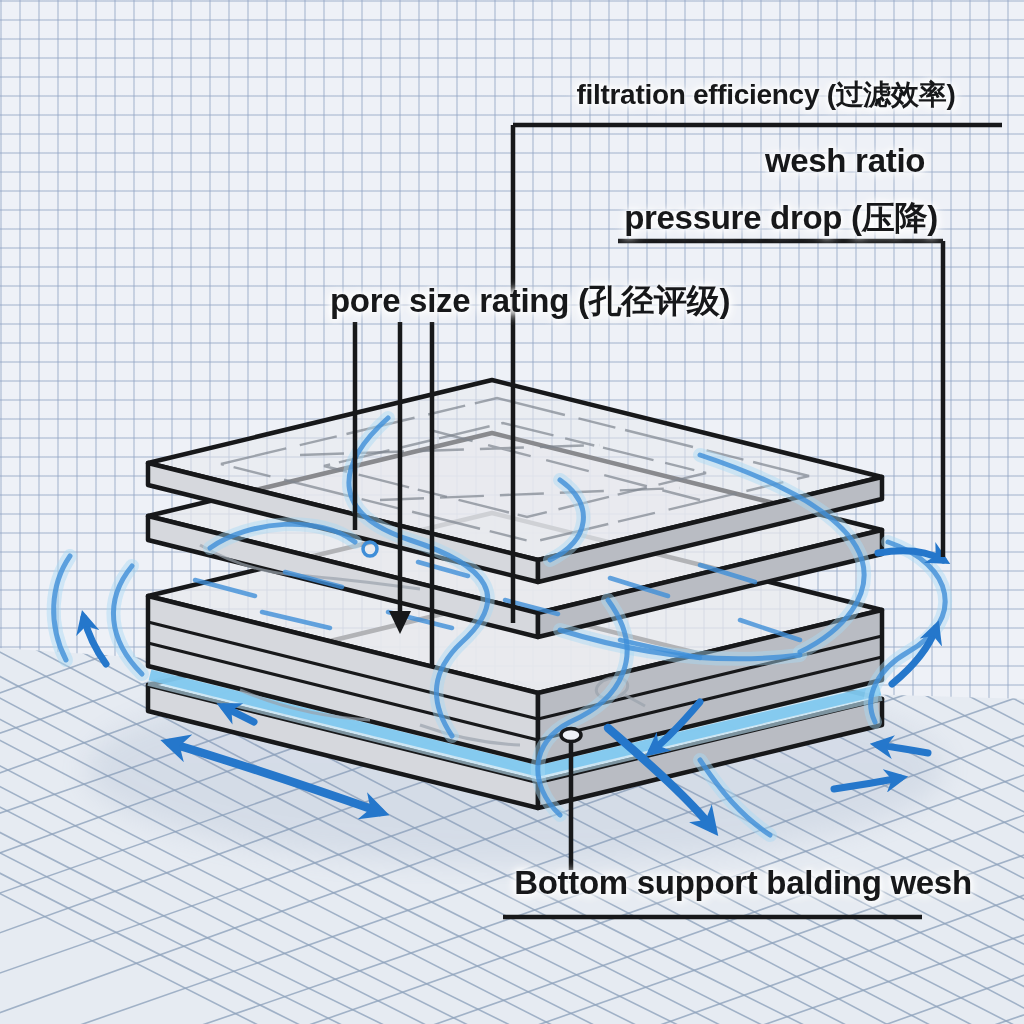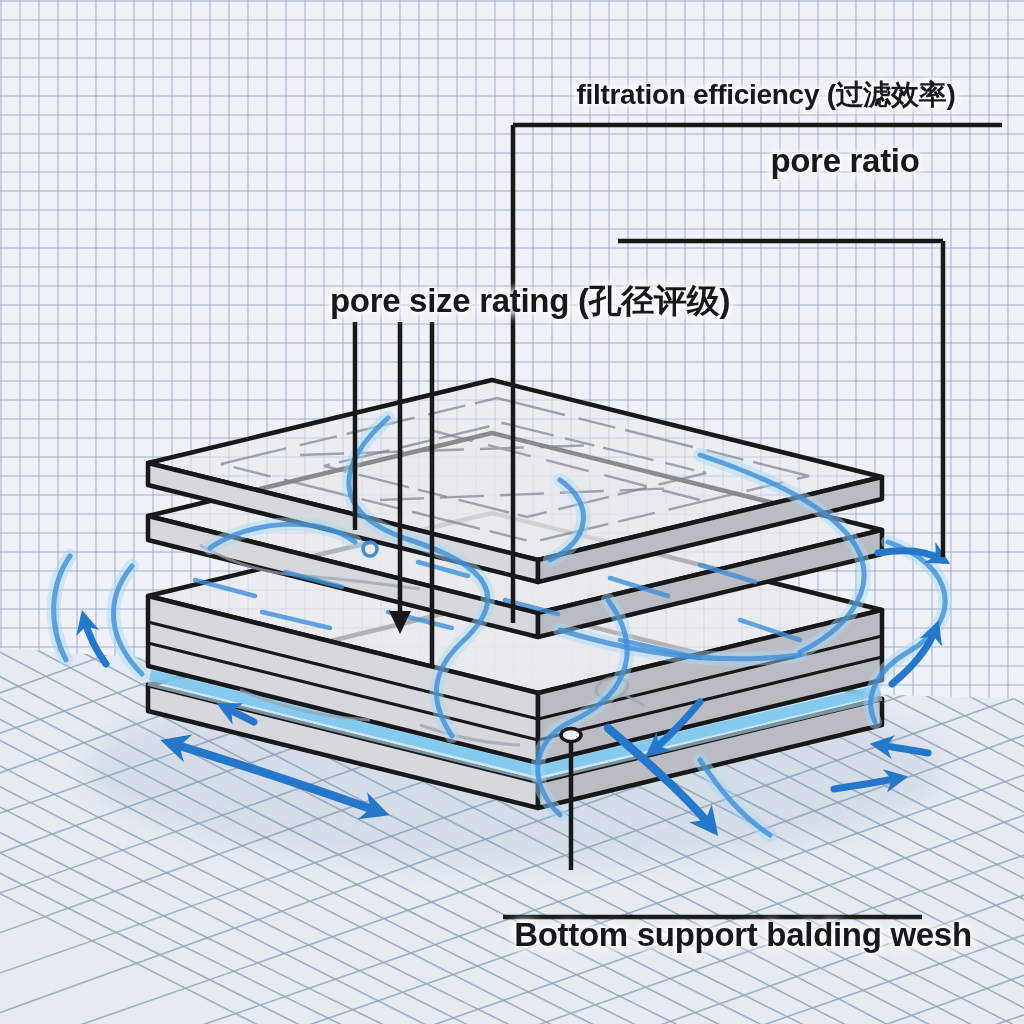--- a/index.html
+++ b/index.html
@@ -17,21 +17,21 @@
     position:absolute;transform:translateX(-50%);
     font-weight:700;font-size:33px;letter-spacing:-.3px;white-space:nowrap;
     color:var(--ink,#17181a);
     text-shadow:0 0 5px #fff,0 0 9px #fff,0 0 14px #fff,0 2px 12px rgba(255,255,255,.9);
     z-index:5;
   }
   #lbl-filtration{left:766px;top:76px;font-size:28px;}
   #lbl-beta{left:845px;top:142px;}
   #lbl-pressure{left:781px;top:196px;}
   #lbl-pore{left:530px;top:279px;text-align:right;}
-  #lbl-bottom{left:743px;top:916px;}
+  #lbl-bottom{left:743px;top:864px;}
   #lbl-number{left:757px;top:934px;}
 
   .floorline{stroke:var(--grid-floor,#8fa3bc);stroke-width:1.6;fill:none;opacity:.8;}
   .ptop{fill:var(--plate-top,#e8eaee);fill-opacity:.74;stroke:var(--ink,#17181a);stroke-width:4.5;stroke-linejoin:round;}
   .glassy{fill-opacity:.55;}
   .pleft{fill:var(--plate-side-light,#d6d8dd);stroke:var(--ink,#17181a);stroke-width:4.5;stroke-linejoin:round;}
   .pright{fill:var(--plate-side-dark,#b9bcc3);stroke:var(--ink,#17181a);stroke-width:4.5;stroke-linejoin:round;}
   .ink3{stroke:var(--ink,#17181a);stroke-width:3.2;fill:none;}
   .ink{stroke:var(--ink,#17181a);stroke-width:4.5;fill:none;}
   .sketch{stroke:#7e848e;stroke-width:2.4;fill:none;opacity:.7;}
@@ -226,16 +226,17 @@
       </g>
       <g>
         <ellipse cx="571" cy="735" rx="10" ry="6.5" fill="var(--paper,#eef1f7)" stroke="var(--ink,#17181a)" stroke-width="3.5"></ellipse>
         <path class="ink" d="M571,741 L571,870"></path>
         <path class="ink" d="M503,917 L922,917"></path>
       </g>
     </g>
   </svg>
 
   <div class="lbl" id="lbl-filtration">filtration efficiency (过滤效率)</div>
-  <div class="lbl" id="lbl-beta">pore ratio</div>
+  <div class="lbl" id="lbl-beta">wesh ratio</div>
+  <div class="lbl" id="lbl-pressure">pressure drop (压降)</div>
   <div class="lbl" id="lbl-pore">pore size rating (孔径评级)</div>
   <div class="lbl" id="lbl-bottom">Bottom support balding wesh</div>
 </div>
 
 </body></html>

